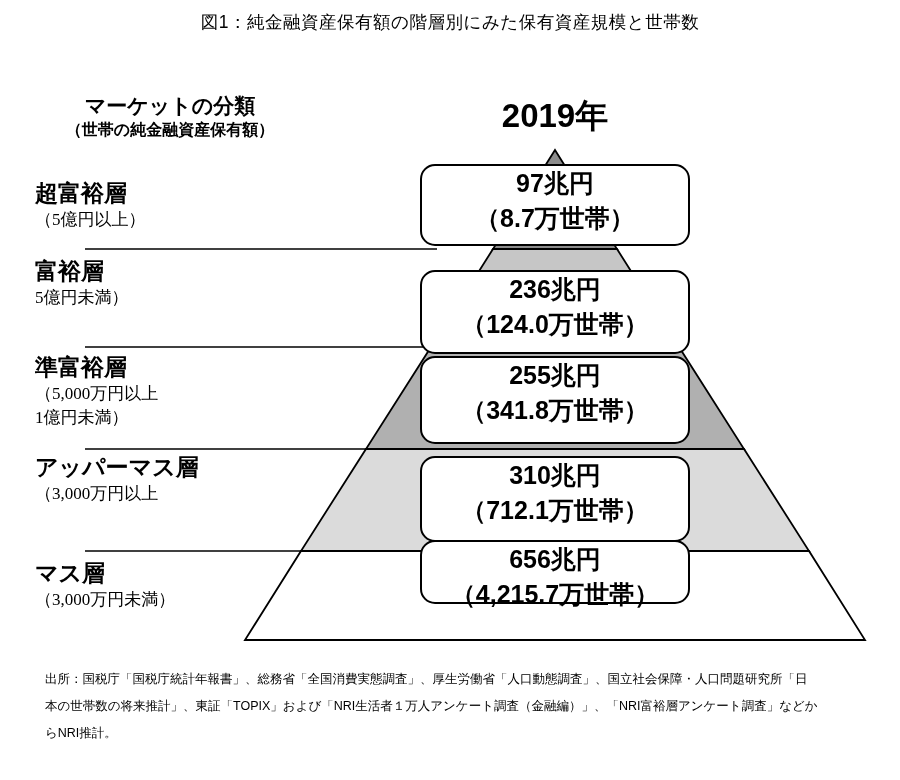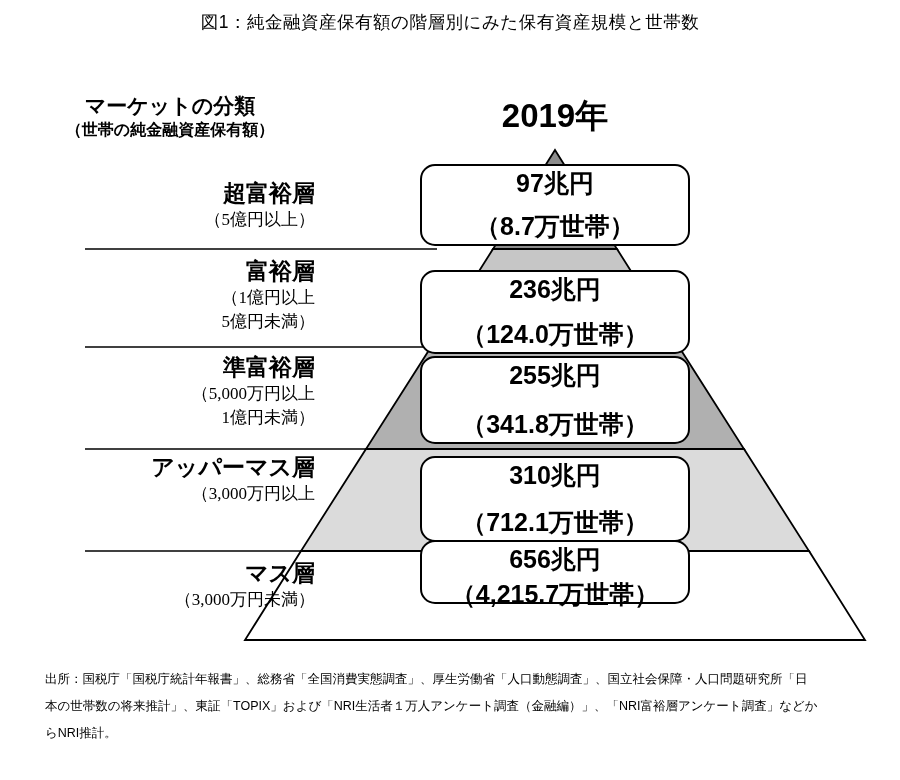--- a/index.html
+++ b/index.html
@@ -4,25 +4,25 @@
 <style>
   html,body{margin:0;padding:0;background:#fff;}
   #page{position:relative;width:900px;height:780px;background:#ffffff;
         font-family:"Liberation Sans","DejaVu Sans",sans-serif;color:#000;overflow:hidden;}
   .abs{position:absolute;}
   #figure-title{top:10px;left:0;width:900px;text-align:center;font-size:17.5px;font-weight:400;letter-spacing:.5px;}
   #left-heading{top:92px;left:20px;width:300px;text-align:center;font-size:21px;font-weight:700;}
   #left-subheading{top:120px;left:10px;width:320px;text-align:center;font-size:16px;font-weight:700;}
   #year-heading{top:94px;left:460px;width:190px;text-align:center;font-size:33px;font-weight:700;}
   #pyramid-svg{top:0;left:0;}
-  .tier-label{left:35px;width:280px;text-align:right;}
+  .tier-label{left:35px;width:280px;text-align:left;}
   .tier-name{font-size:23px;font-weight:700;line-height:30px;}
   .tier-range{font-size:17px;font-weight:400;line-height:24px;font-family:Liberation Serif, serif;}
   .value-box{left:420px;width:270px;background:#fff;border:2px solid #000;border-radius:15px;
-             box-sizing:border-box;text-align:center;display:flex;flex-direction:column;justify-content:space-between;}
+             box-sizing:border-box;text-align:center;display:flex;flex-direction:column;justify-content:flex-start;}
   .value-line{font-size:25px;font-weight:700;line-height:35px;}
   .source-note{left:45px;width:830px;font-size:12.5px;line-height:27px;white-space:nowrap;}
 </style>
 </head>
 <body>
 
 <div id="page">
 
   <div id="figure-title" class="abs">図1：純金融資産保有額の階層別にみた保有資産規模と世帯数</div>
 
@@ -43,21 +43,20 @@
     <line x1="85" y1="449" x2="366" y2="449" stroke="#000" stroke-width="1.6"></line>
     <line x1="85" y1="551" x2="301" y2="551" stroke="#000" stroke-width="1.6"></line>
   </svg>
 
   <div class="abs tier-label" style="top:178px">
     <div class="tier-name">超富裕層</div>
     <div class="tier-range">（5億円以上）</div>
   </div>
   <div class="abs tier-label" style="top:256px">
     <div class="tier-name">富裕層</div>
-    <div class="tier-range">（1億円以上</div>
     <div class="tier-range">5億円未満）</div>
   </div>
   <div class="abs tier-label" style="top:352px">
     <div class="tier-name">準富裕層</div>
     <div class="tier-range">（5,000万円以上</div>
     <div class="tier-range">1億円未満）</div>
   </div>
   <div class="abs tier-label" style="top:452px">
     <div class="tier-name">アッパーマス層</div>
     <div class="tier-range">（3,000万円以上</div>

